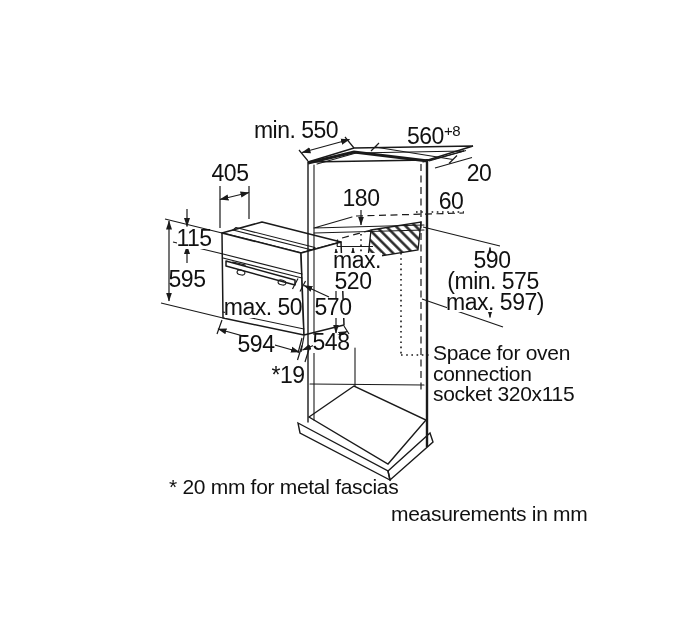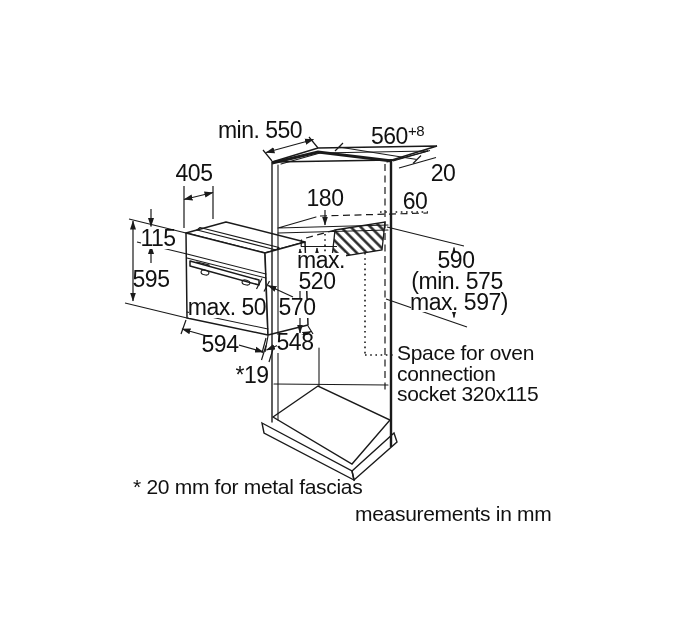--- a/index.html
+++ b/index.html
@@ -1,17 +1,17 @@
 <!DOCTYPE html>
 <html><head>
 <meta charset="utf-8">
 <style>
   html,body{margin:0;padding:0;background:#fff;}
   .stage{position:relative;width:612px;height:630px;background:#ffffff;overflow:hidden;
-         font-family:"Liberation Sans",sans-serif;}
+         font-family:"Liberation Sans",sans-serif;padding-left:36px;}
   svg{display:block;}
   .ln{stroke:#1a1a1a;stroke-width:1.4;fill:none;stroke-linecap:round;}
   .thin{stroke-width:1.1;}
   .thick{stroke-width:3;stroke-linecap:butt;}
   .med{stroke-width:2.4;stroke-linecap:butt;}
   .face{fill:#ffffff;stroke:#1a1a1a;stroke-width:1.5;stroke-linejoin:round;}
   .dim{stroke:#1a1a1a;stroke-width:1.2;fill:none;stroke-linecap:butt;}
   .dash{stroke:#1a1a1a;stroke-width:1.2;fill:none;stroke-dasharray:7 4.5;}
   .dot{stroke:#1a1a1a;stroke-width:1.6;fill:none;stroke-dasharray:1.6 3.6;}
   .lbl{font:23px "Liberation Sans",sans-serif;fill:#111111;letter-spacing:-0.5px;}

